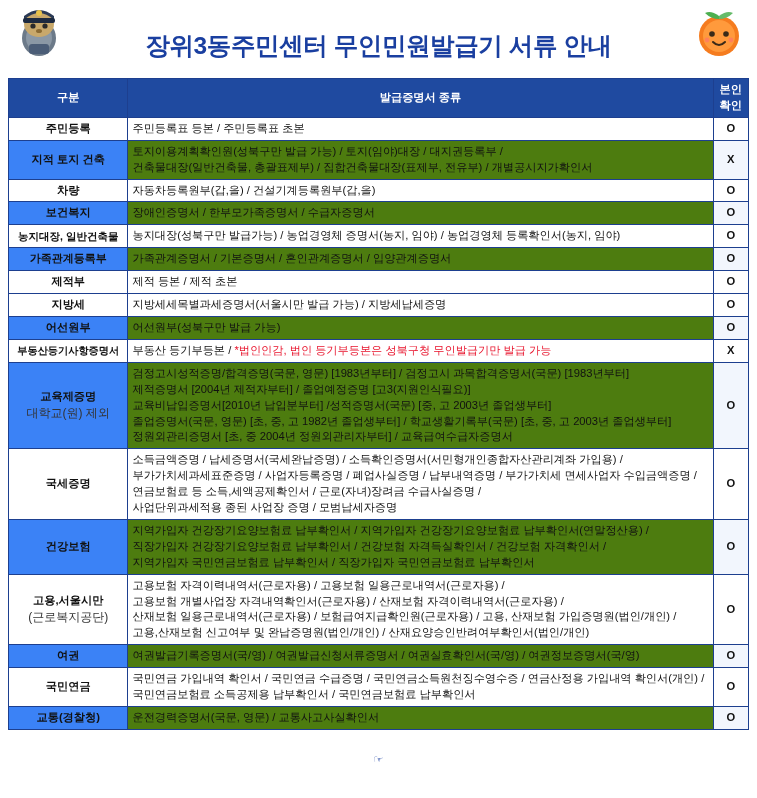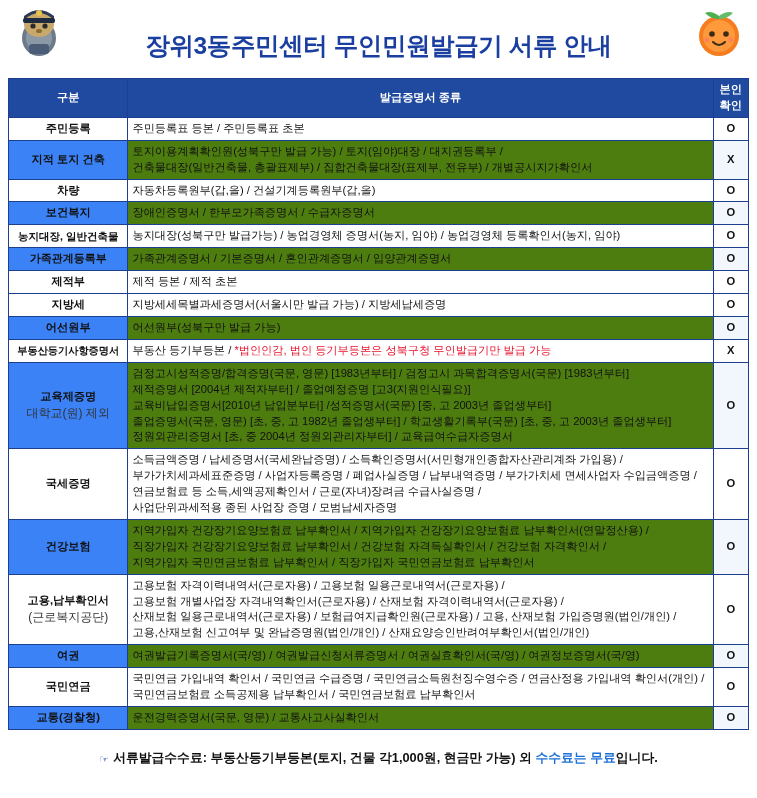--- a/index.html
+++ b/index.html
@@ -264,21 +264,21 @@
       <tr class="alt">
         <td class="cat">건강보험</td>
         <td class="cert" style="white-space:pre-line">지역가입자 건강장기요양보험료 납부확인서 / 지역가입자 건강장기요양보험료 납부확인서(연말정산용) /
 직장가입자 건강장기요양보험료 납부확인서 / 건강보험 자격득실확인서 / 건강보험 자격확인서 /
 지역가입자 국민연금보험료 납부확인서 / 직장가입자 국민연금보험료 납부확인서</td>
         <td class="self">O</td>
       </tr>
 
       <tr>
         <td class="cat">
-          <span>고용,납부확인서</span>
+          <span>고용,서울시만</span>
           <span class="sub">(근로복지공단)</span>
         </td>
         <td class="cert" style="white-space:pre-line">고용보험 자격이력내역서(근로자용) / 고용보험 일용근로내역서(근로자용) /
 고용보험 개별사업장 자격내역확인서(근로자용) / 산재보험 자격이력내역서(근로자용) /
 산재보험 일용근로내역서(근로자용) / 보험급여지급확인원(근로자용) / 고용, 산재보험 가입증명원(법인/개인) /
 고용,산재보험 신고여부 및 완납증명원(법인/개인) / 산재요양승인반려여부확인서(법인/개인)</td>
         <td class="self">O</td>
       </tr>
 
       <tr class="alt">
@@ -298,16 +298,15 @@
         <td class="cat">교통(경찰청)</td>
         <td class="cert">운전경력증명서(국문, 영문) / 교통사고사실확인서</td>
         <td class="self">O</td>
       </tr>
 
     </tbody>
   </table>
 
   <div class="footer">
     <span class="ptr">☞</span>
-    <span class="footer-text"><span>서류발급수수료: 부동산등기부등본(토지, 건물 각1,000원, 현금만 가능) 외 </span><span class="free">수수료는 무료</span><span>입니다.</span></span>
   </div>
 
 </div>
 
 </body></html>

